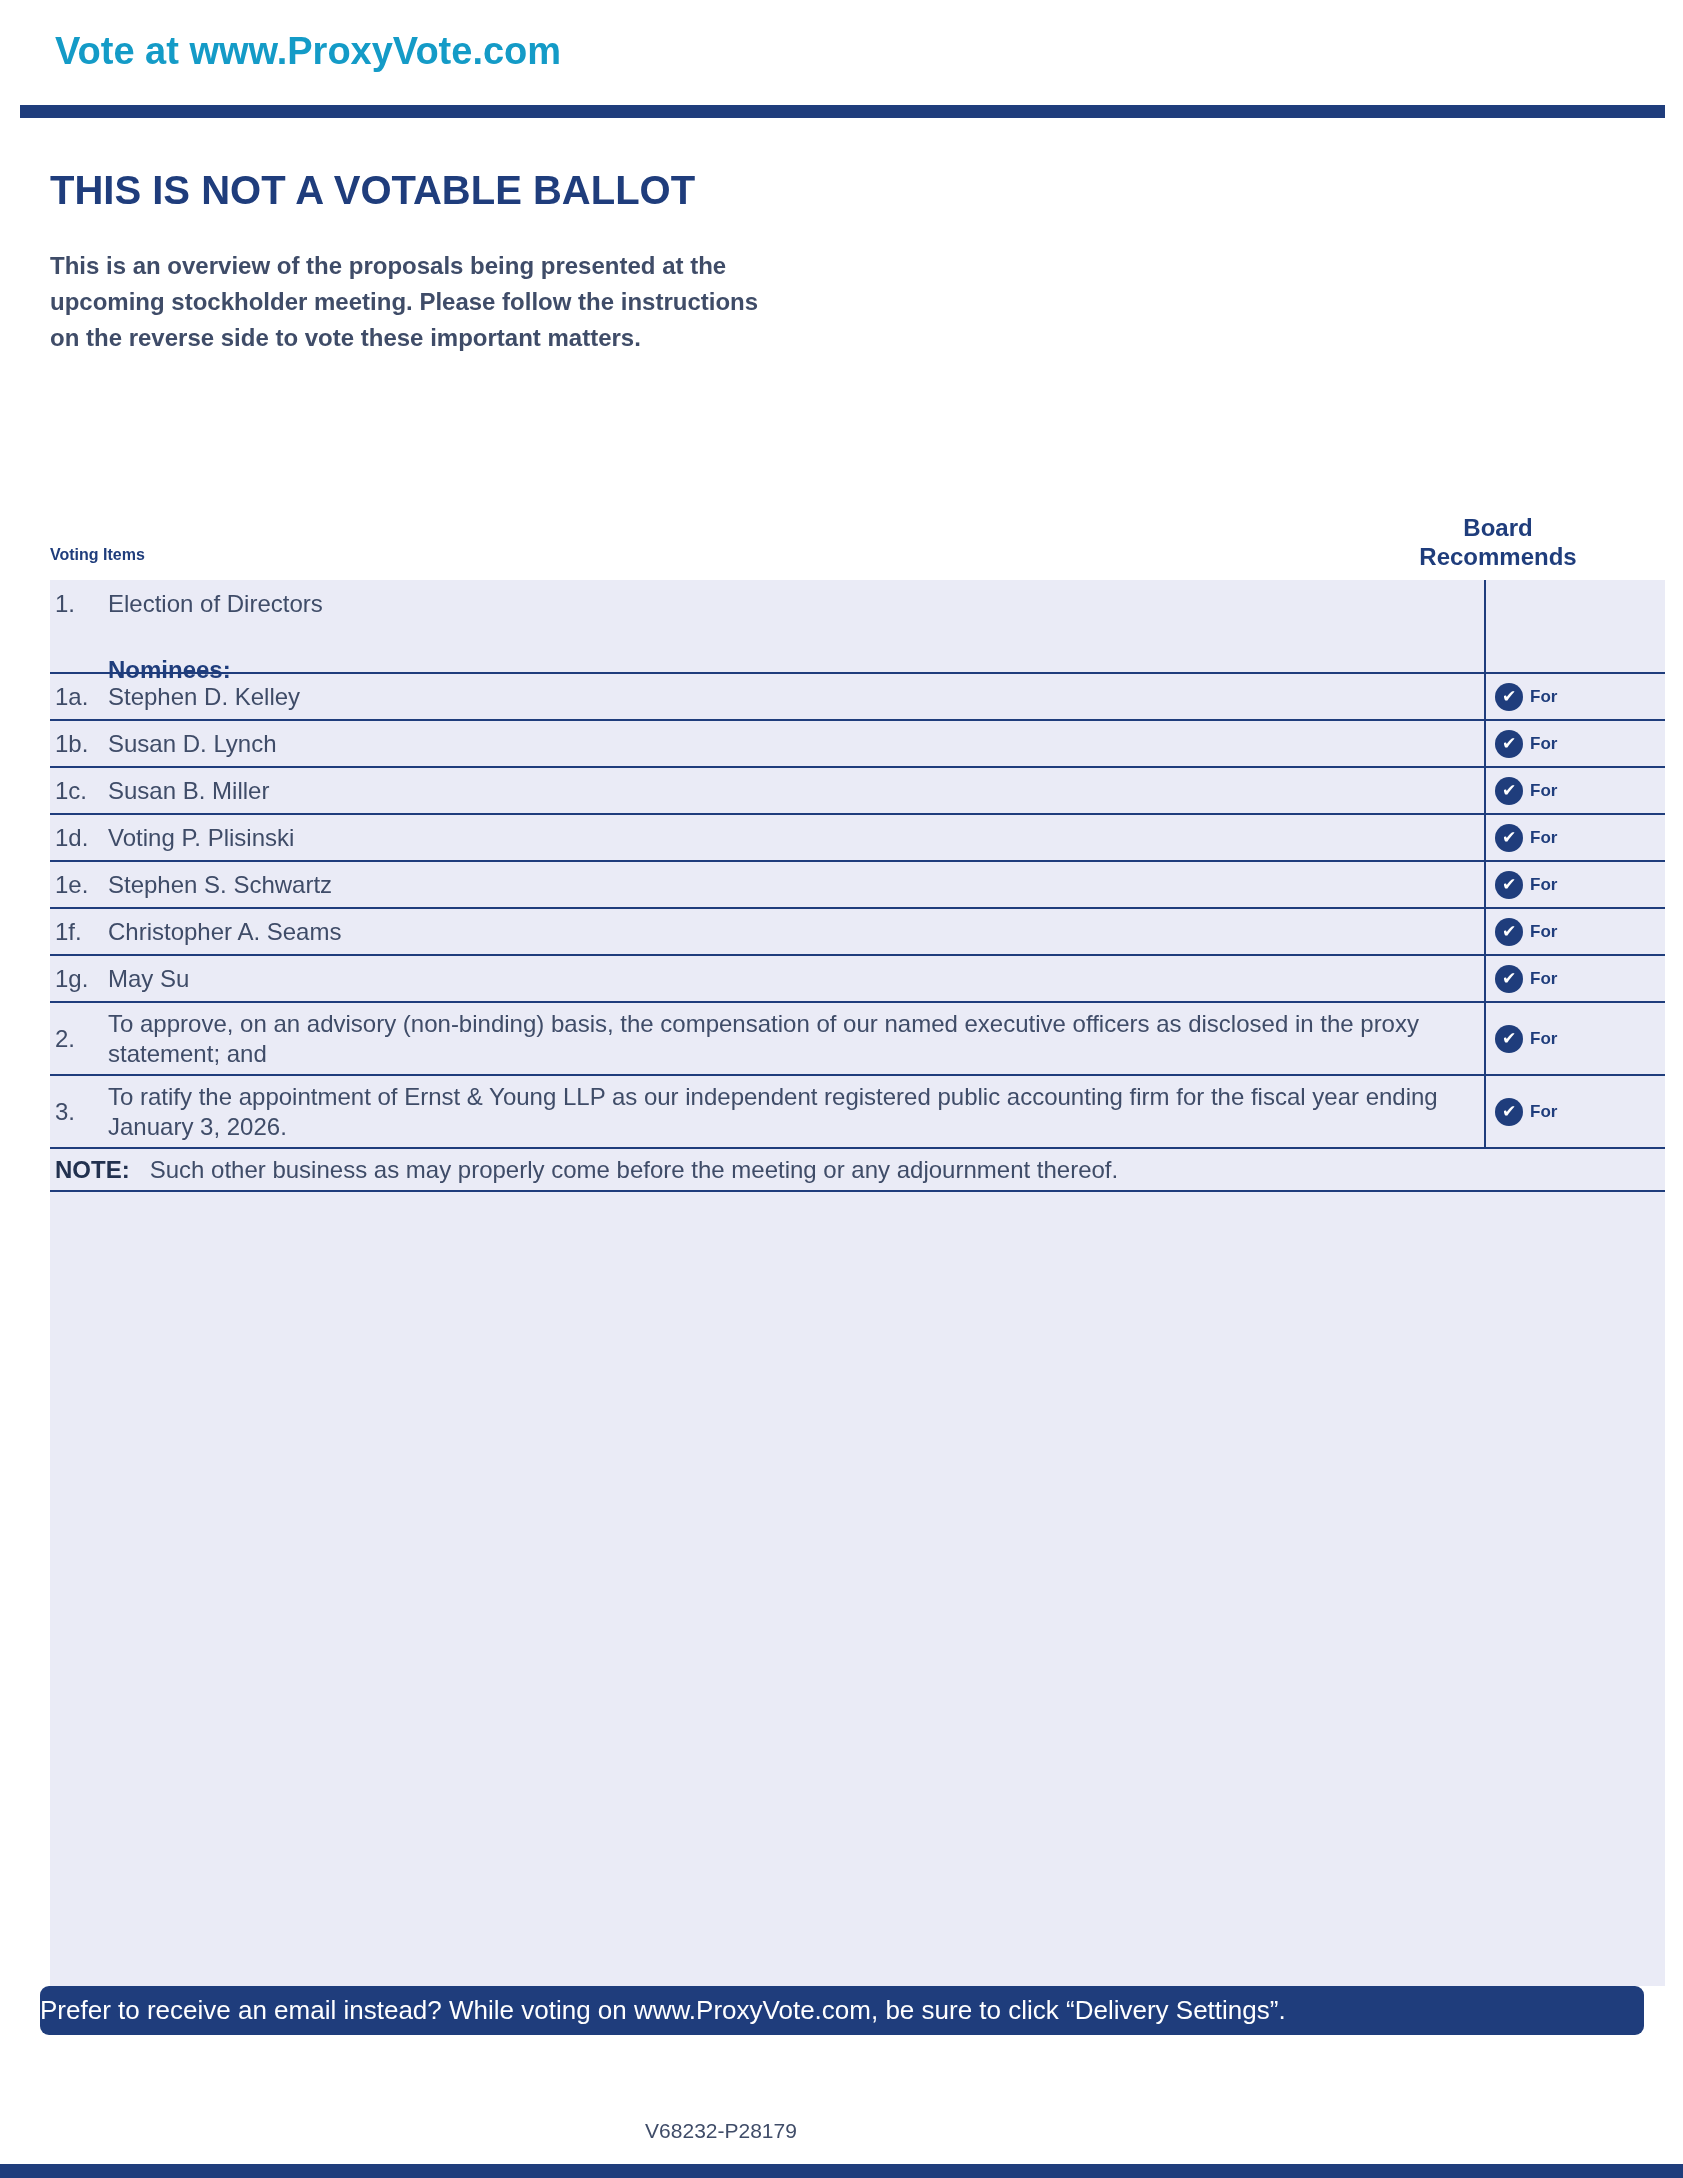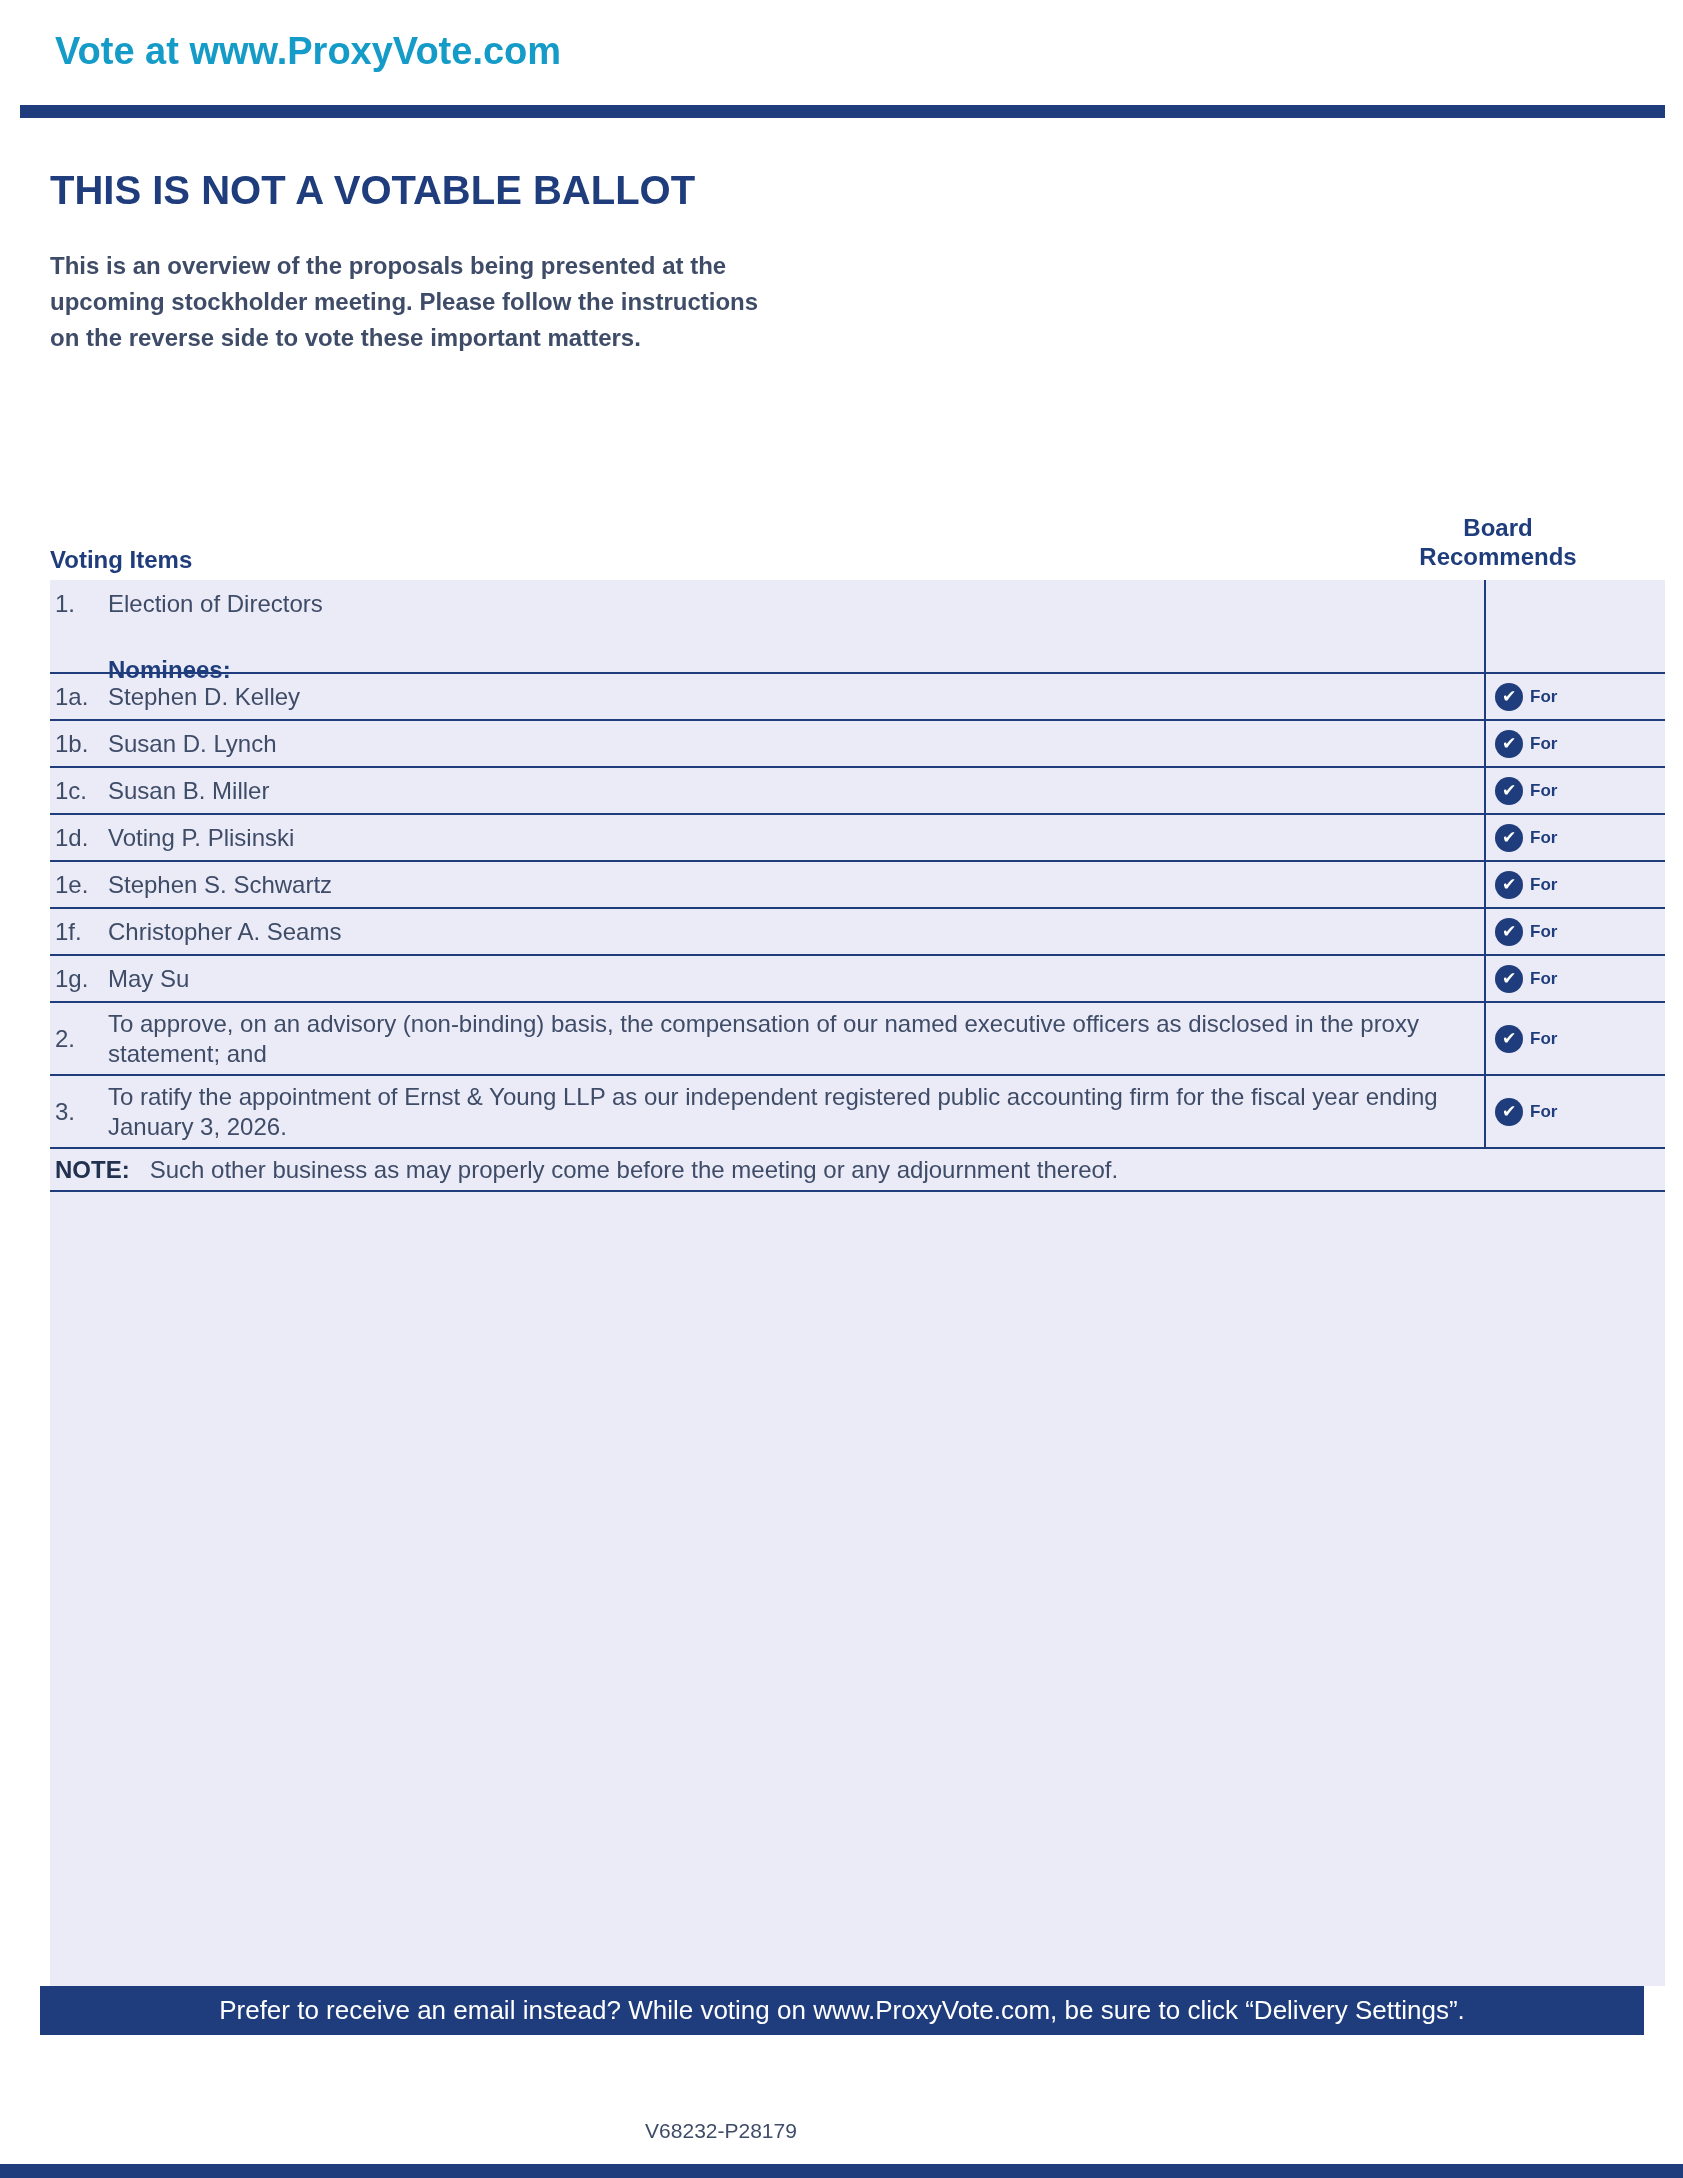--- a/index.html
+++ b/index.html
@@ -9,21 +9,21 @@
     --navy:#1f3d7c; --cyan:#149bc7; --lav:#eaebf6; --body:#3f4c68;
   }
   .page { position:relative; width:1683px; height:2178px; background:#fff; overflow:hidden;padding-left:42px; }
 
   .header-link { position:absolute; left:55px; top:30px; font-size:38px; font-weight:bold; color:var(--cyan); }
   .top-rule { position:absolute; left:20px; top:105px; width:1645px; height:13px; background:var(--navy); }
 
   .title { position:absolute; left:50px; top:168px; font-size:40px; font-weight:bold; color:var(--navy); }
   .intro { position:absolute; left:50px; top:248px; width:738px; font-size:24px; line-height:36px; color:var(--body);font-weight:bold; }
 
-  .items-header { position:absolute; left:50px; top:546px; font-size:24px; font-weight:bold; color:var(--navy); }
+  .items-header { position:absolute; left:50px; top:546px; font-size:16px; font-weight:bold; color:var(--navy); }
   .recs-header { position:absolute; left:1404px; top:513px; width:188px; text-align:center;
                  font-size:24px; font-weight:bold; color:var(--navy); line-height:29px; }
 
   .vtable { position:absolute; left:50px; top:580px; width:1615px; height:1406px; background:var(--lav); }
 
   .vrow { display:flex; align-items:stretch; height:47px; }
   .vrow.tall { height:73px; }
   .vrow.bordered { border-bottom:2px solid var(--navy); }
   .cell-main { flex:1 1 auto; display:flex; align-items:center; padding-right:14px; }
   .cell-num { flex:0 0 58px; padding-left:5px; font-size:24px; color:var(--body); }
@@ -33,21 +33,21 @@
               padding-left:9px; gap:7px; }
   .check-icon { width:28px; height:28px; border-radius:50%; background:var(--navy); color:#fff;
                 font-size:17px; line-height:1; display:flex; align-items:center; justify-content:center; flex:none; }
   .rec-label { font-size:17px; font-weight:bold; color:var(--navy); }
 
   .note-row { height:43px; border-bottom:2px solid var(--navy); display:flex; align-items:center;
               padding-left:5px; font-size:24px; color:var(--body); }
   .note-label { font-weight:bold; color:#22314f; margin-right:20px; }
 
   .footer-banner { position:absolute; left:40px; top:1986px; width:1604px; height:49px; background:var(--navy);
-                   color:#fff; font-size:26px; text-align:center; line-height:49px; }
+                   color:#fff; font-size:26px; line-height:49px;border-radius:9px; }
   .doc-code { position:absolute; left:721px; top:2119px; transform:translateX(-50%);
               font-size:21px; color:var(--body); }
   .bottom-bar { position:absolute; left:0; top:2164px; width:1683px; height:14px; background:var(--navy); }
 </style>
 </head>
 <body>
 
 <div class="page">
 
   <div class="header-link">Vote at www.ProxyVote.com</div>

